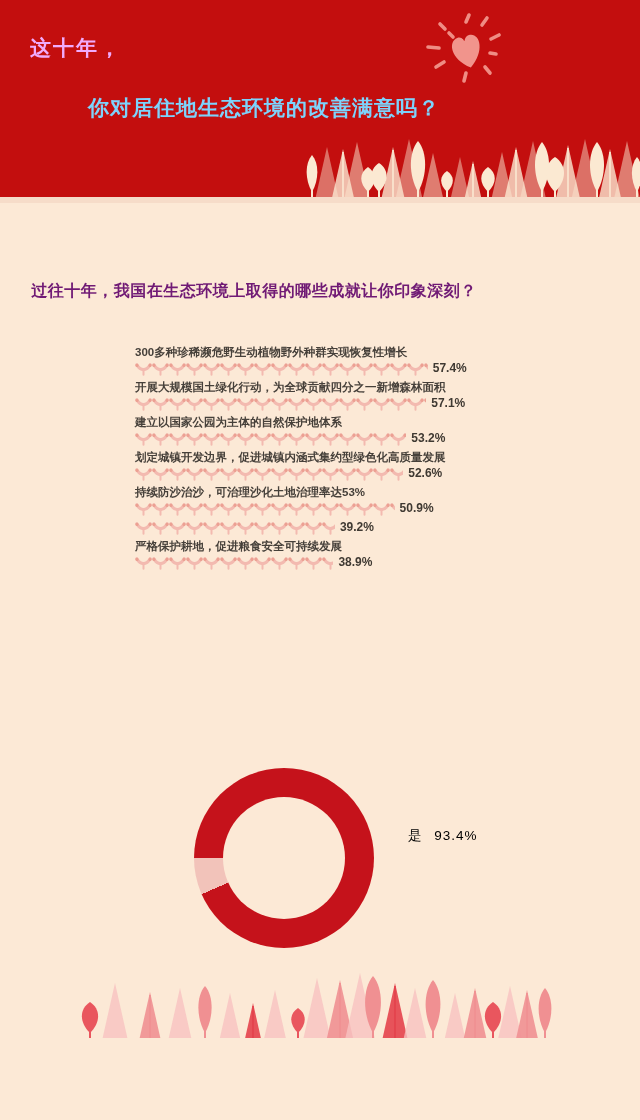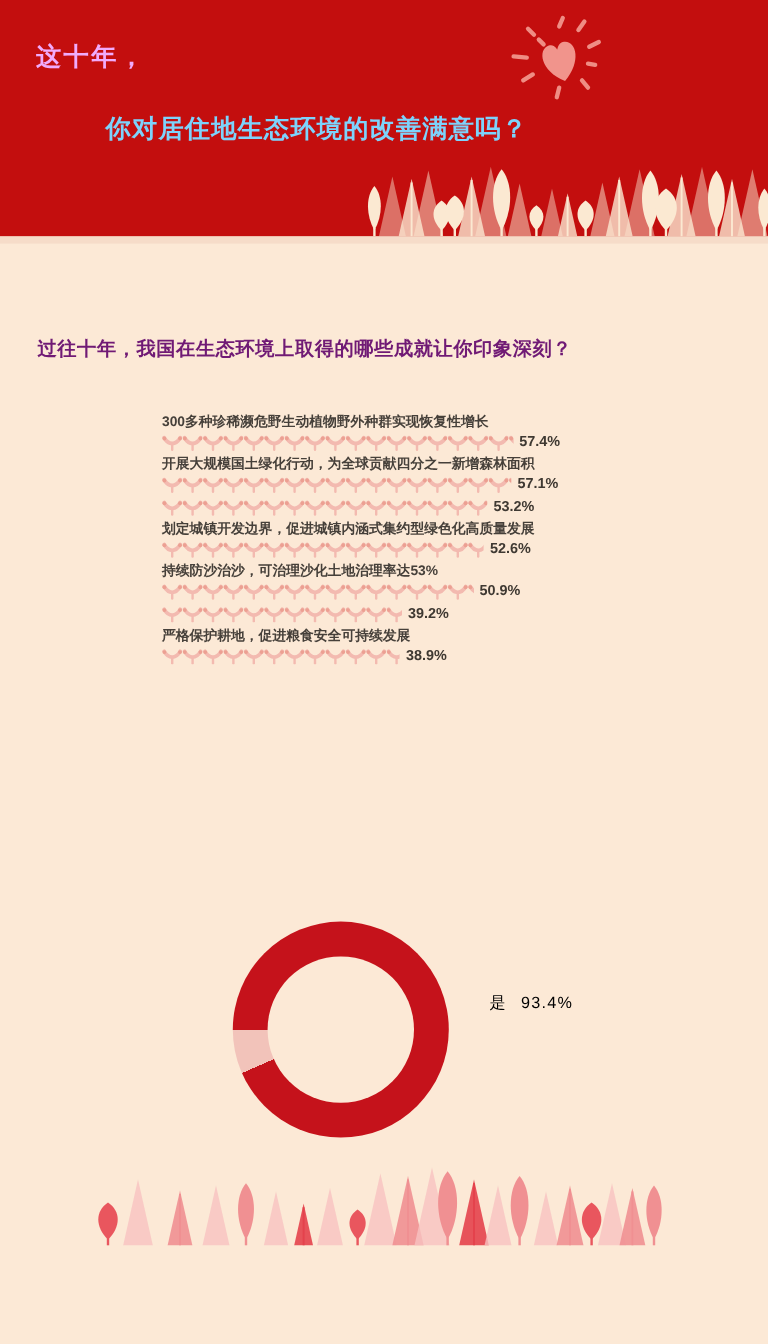--- a/index.html
+++ b/index.html
@@ -377,20 +377,21 @@
               <path d="M8.5 8.6 L8.5 13.8" stroke="#f3bab0" stroke-width="2" stroke-linecap="round" fill="none"></path>
               <path d="M1.8 3.8 Q4.6 8.6 8.5 8.6 Q12.4 8.6 15.2 3.8" stroke="#f3bab0" stroke-width="3.2" stroke-linecap="round" fill="none"></path>
               <circle cx="2" cy="4.4" r="1.6" fill="#eca092"></circle>
               <circle cx="15" cy="4.4" r="1.6" fill="#eca092"></circle>
             </svg>
           </div>
           <span class="pct">57.1%</span>
         </div>
       </div>
       <div class="bar-row">
+        <div class="bar-label">建立以国家公园为主体的自然保护地体系</div>
         <div class="bar-line">
           <div class="icon-strip" style="width: 271.32px;">
             <svg width="17" height="15" viewBox="0 0 17 15">
               <path d="M8.5 8.6 L8.5 13.8" stroke="#f3bab0" stroke-width="2" stroke-linecap="round" fill="none"></path>
               <path d="M1.8 3.8 Q4.6 8.6 8.5 8.6 Q12.4 8.6 15.2 3.8" stroke="#f3bab0" stroke-width="3.2" stroke-linecap="round" fill="none"></path>
               <circle cx="2" cy="4.4" r="1.6" fill="#eca092"></circle>
               <circle cx="15" cy="4.4" r="1.6" fill="#eca092"></circle>
             </svg>
             <svg width="17" height="15" viewBox="0 0 17 15">
               <path d="M8.5 8.6 L8.5 13.8" stroke="#f3bab0" stroke-width="2" stroke-linecap="round" fill="none"></path>

